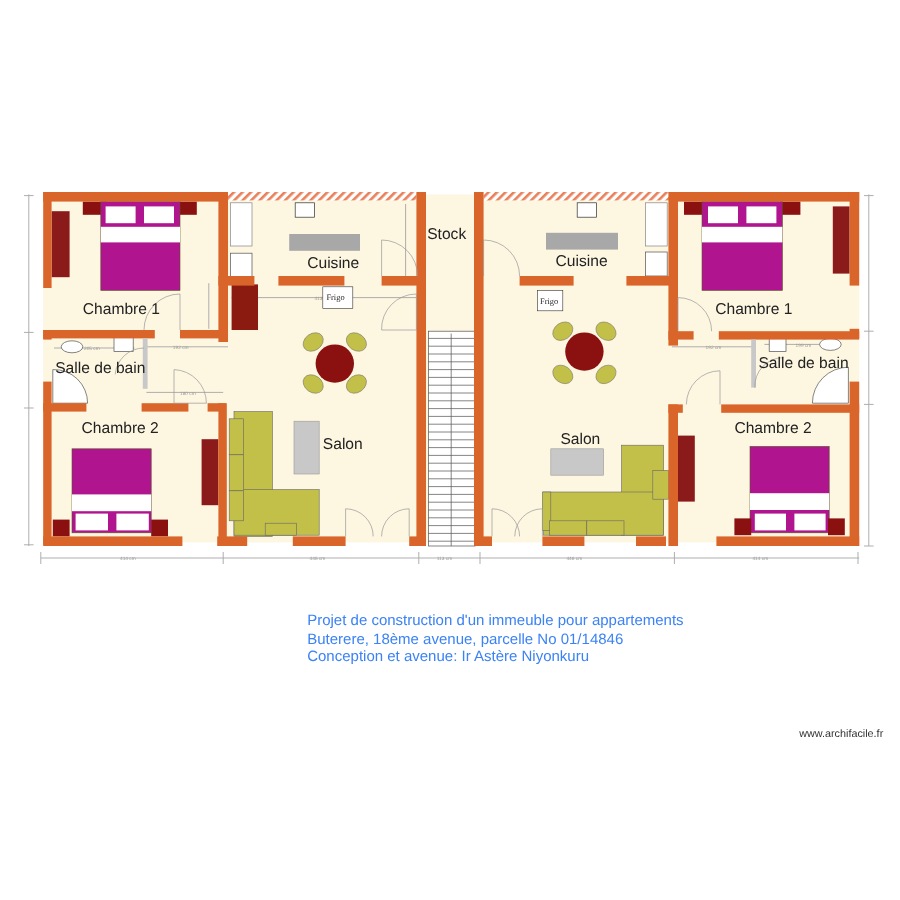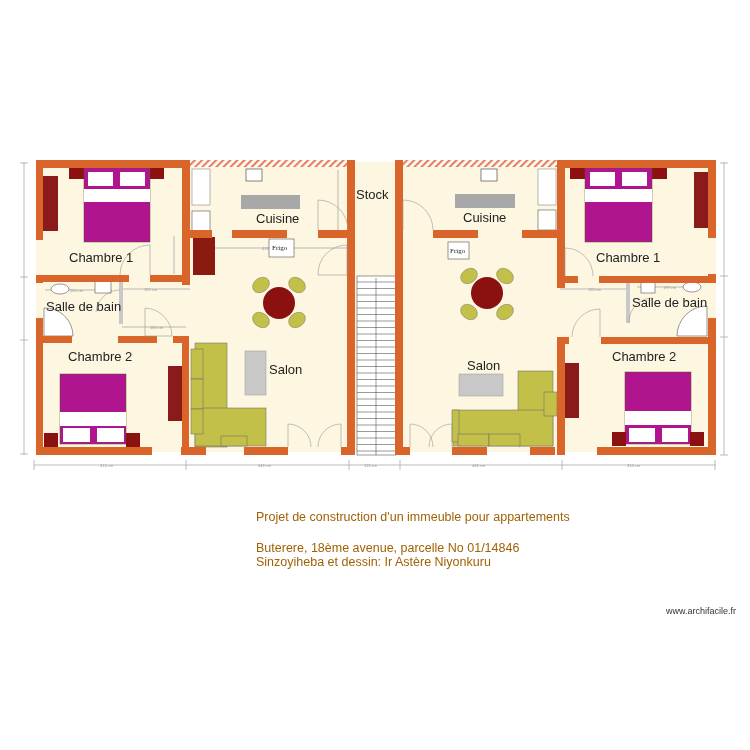--- a/index.html
+++ b/index.html
@@ -1,23 +1,23 @@
 <!DOCTYPE html>
 <html><head>
 <meta charset="utf-8">
 <style>
   html, body { margin:0; padding:0; background:#ffffff; }
   body { width:750px; height:750px; position:relative; overflow:hidden; font-family:"Liberation Sans", sans-serif; }
   #plan { position:absolute; left:0; top:0; width:750px; height:750px; }
   .room-label { font-family:"Liberation Sans", sans-serif; font-size:13px; fill:#222; }
   .dim-label { font-family:"Liberation Sans", sans-serif; font-size:4px; fill:#999; }
   .frigo-label { font-family:"Liberation Serif", serif; font-size:7px; fill:#222; }
-  .title-block { position:absolute; left:256px; top:510px; font-size:12.5px; line-height:15px; color:#a16207; }
+  .title-block { position:absolute; left:256px; top:510px; font-size:12.5px; line-height:15px; color:#3b82f6; }
   .title-block div { white-space:nowrap; }
-  .title-block .l2 { margin-top:16px; }
+  .title-block .l2 { margin-top:1px; }
   .title-block .l3 { margin-top:1px; line-height:13px;}
   .title-block .l4, .title-block .l5 { line-height:13px; }
   .watermark { position:absolute; left:666px; top:606px; font-size:9px; color:#333; }
 </style>
 </head>
 <body>
 
 <svg id="plan" viewBox="0 0 750 750" xmlns="http://www.w3.org/2000/svg">
   <defs>
     <pattern id="hatch" width="5" height="5" patternUnits="userSpaceOnUse" patternTransform="rotate(45)">
@@ -269,16 +269,16 @@
     <text class="room-label" x="68" y="361">Chambre 2</text>
     <text class="room-label" x="269" y="374">Salon</text>
     <text class="room-label" x="467" y="370">Salon</text>
     <text class="room-label" x="612" y="361">Chambre 2</text>
   </g>
 </svg>
 
 <div class="title-block">
   <div class="l1">Projet de construction d'un immeuble pour appartements</div>
   <div class="l2">Buterere, 18ème avenue, parcelle No 01/14846</div>
-  <div class="l5">Sinzoyiheba et dessin: Ir Astère Niyonkuru</div>
+  <div class="l5">Conception et avenue: Ir Astère Niyonkuru</div>
 </div>
 
 <div class="watermark">www.archifacile.fr</div>
 
 </body></html>

